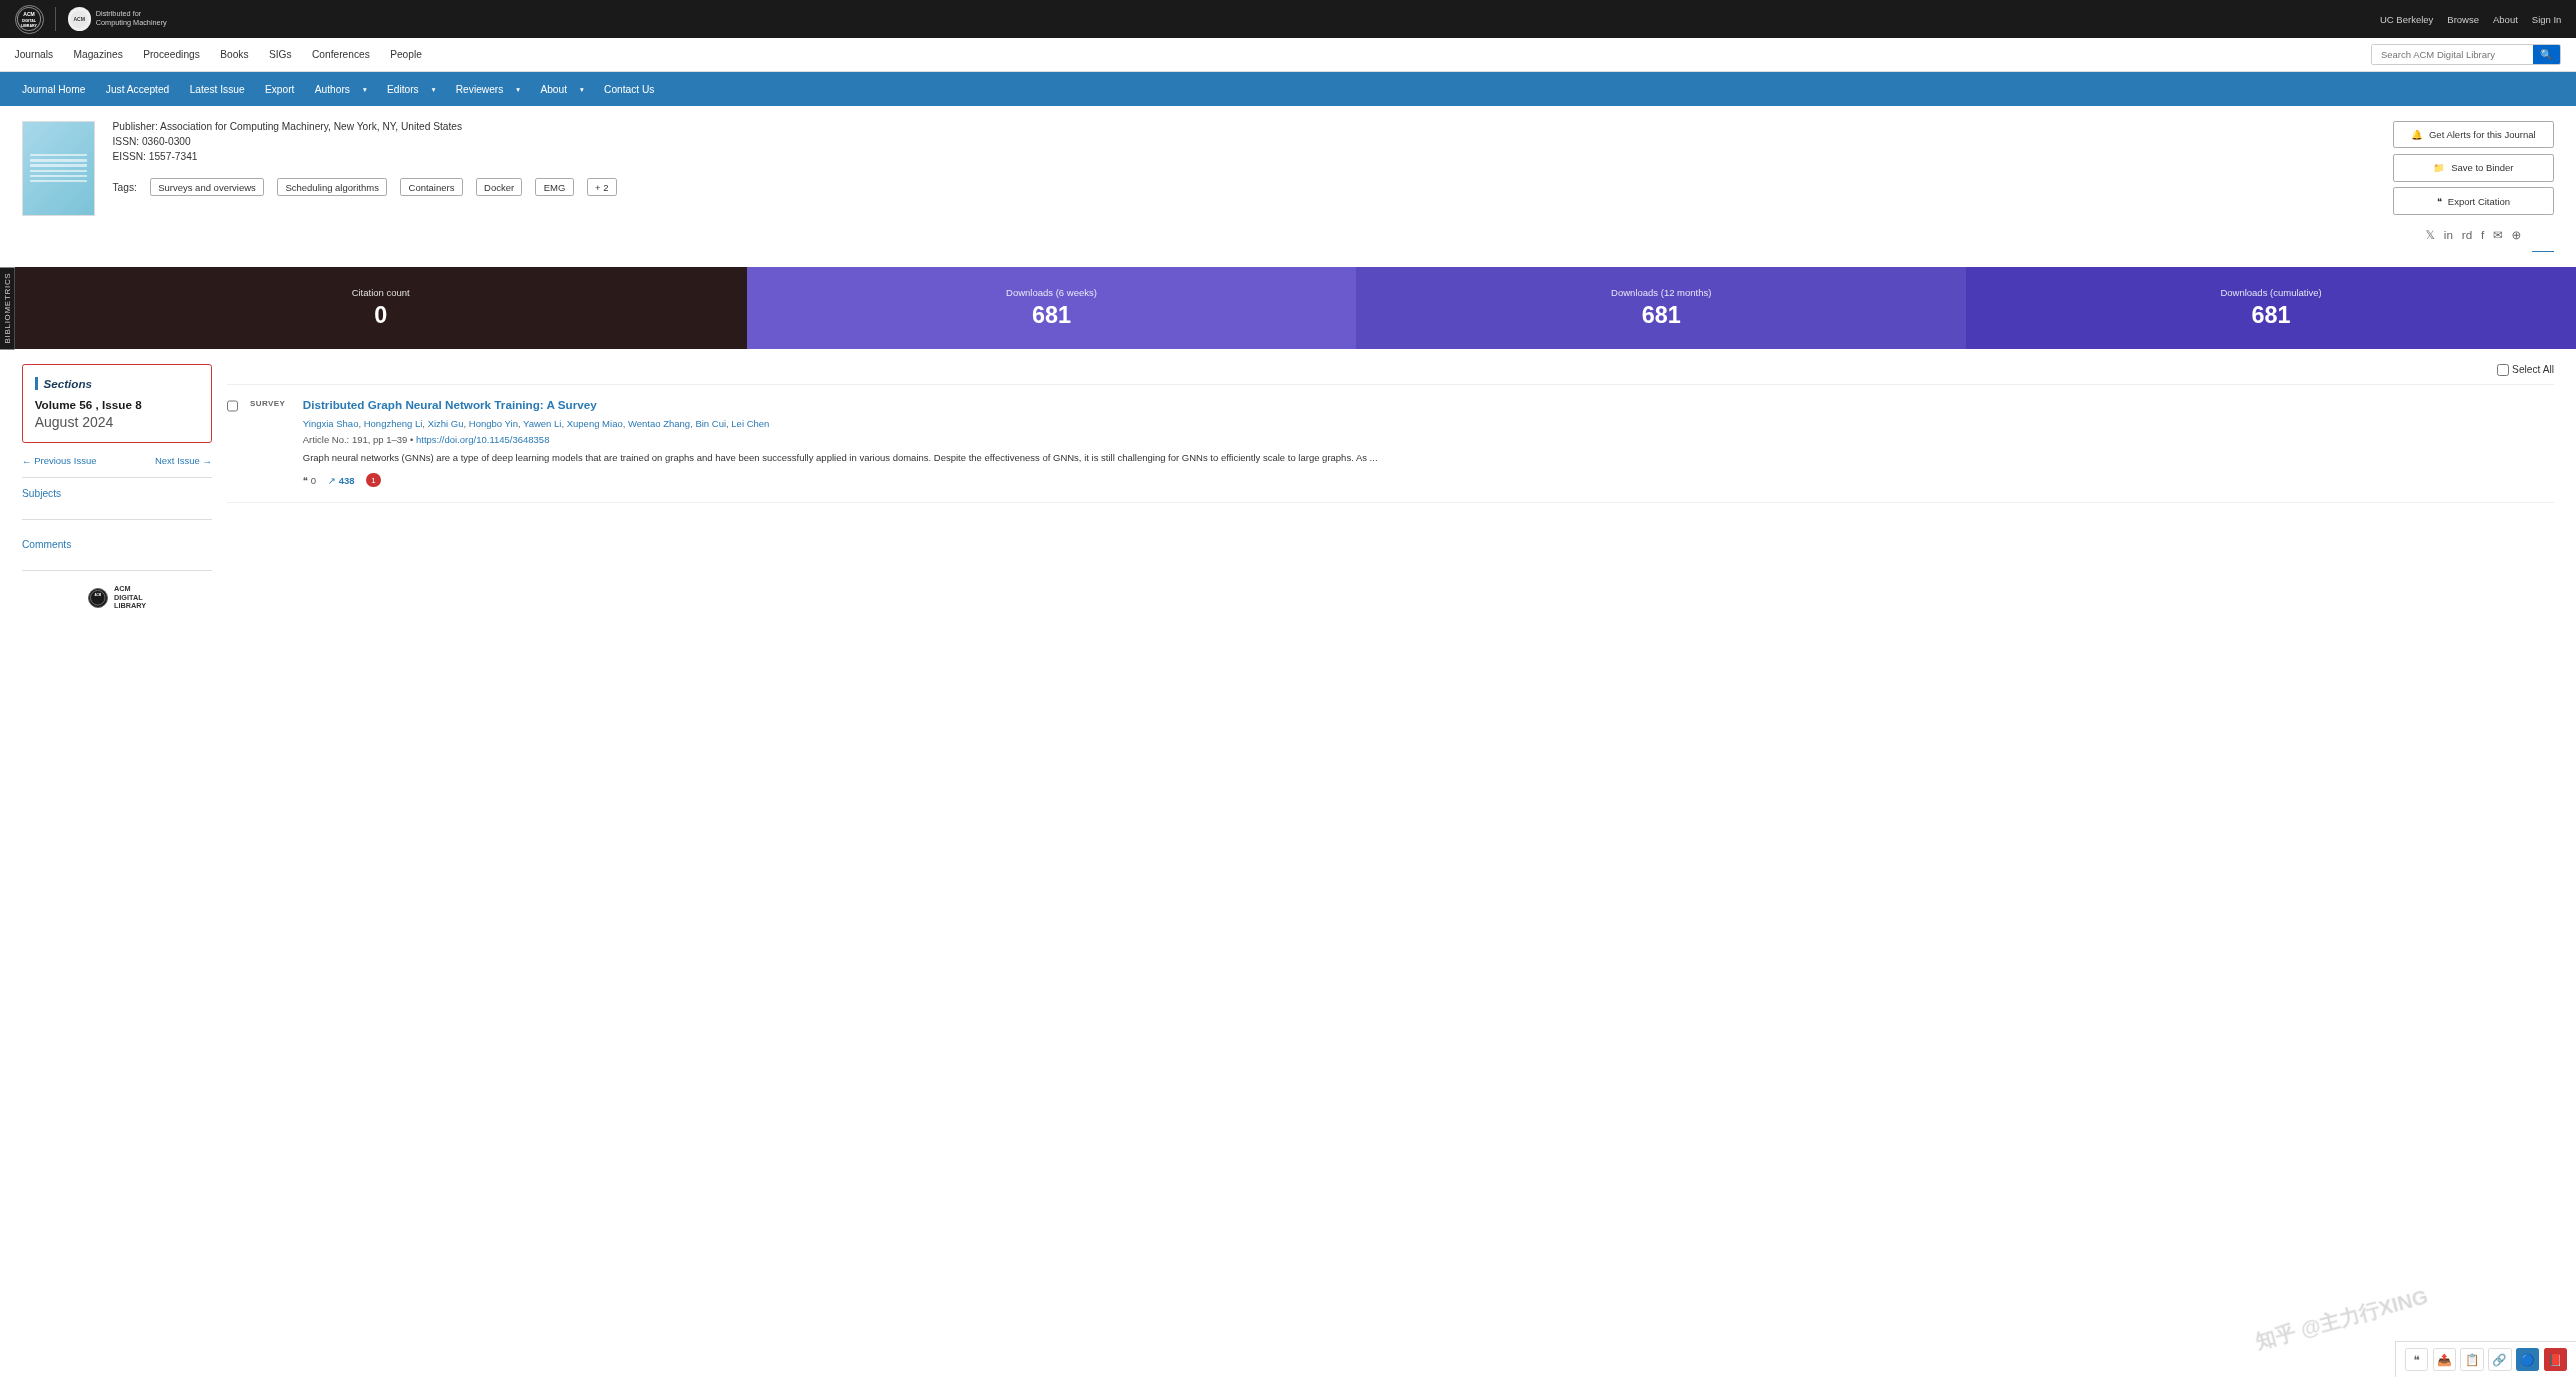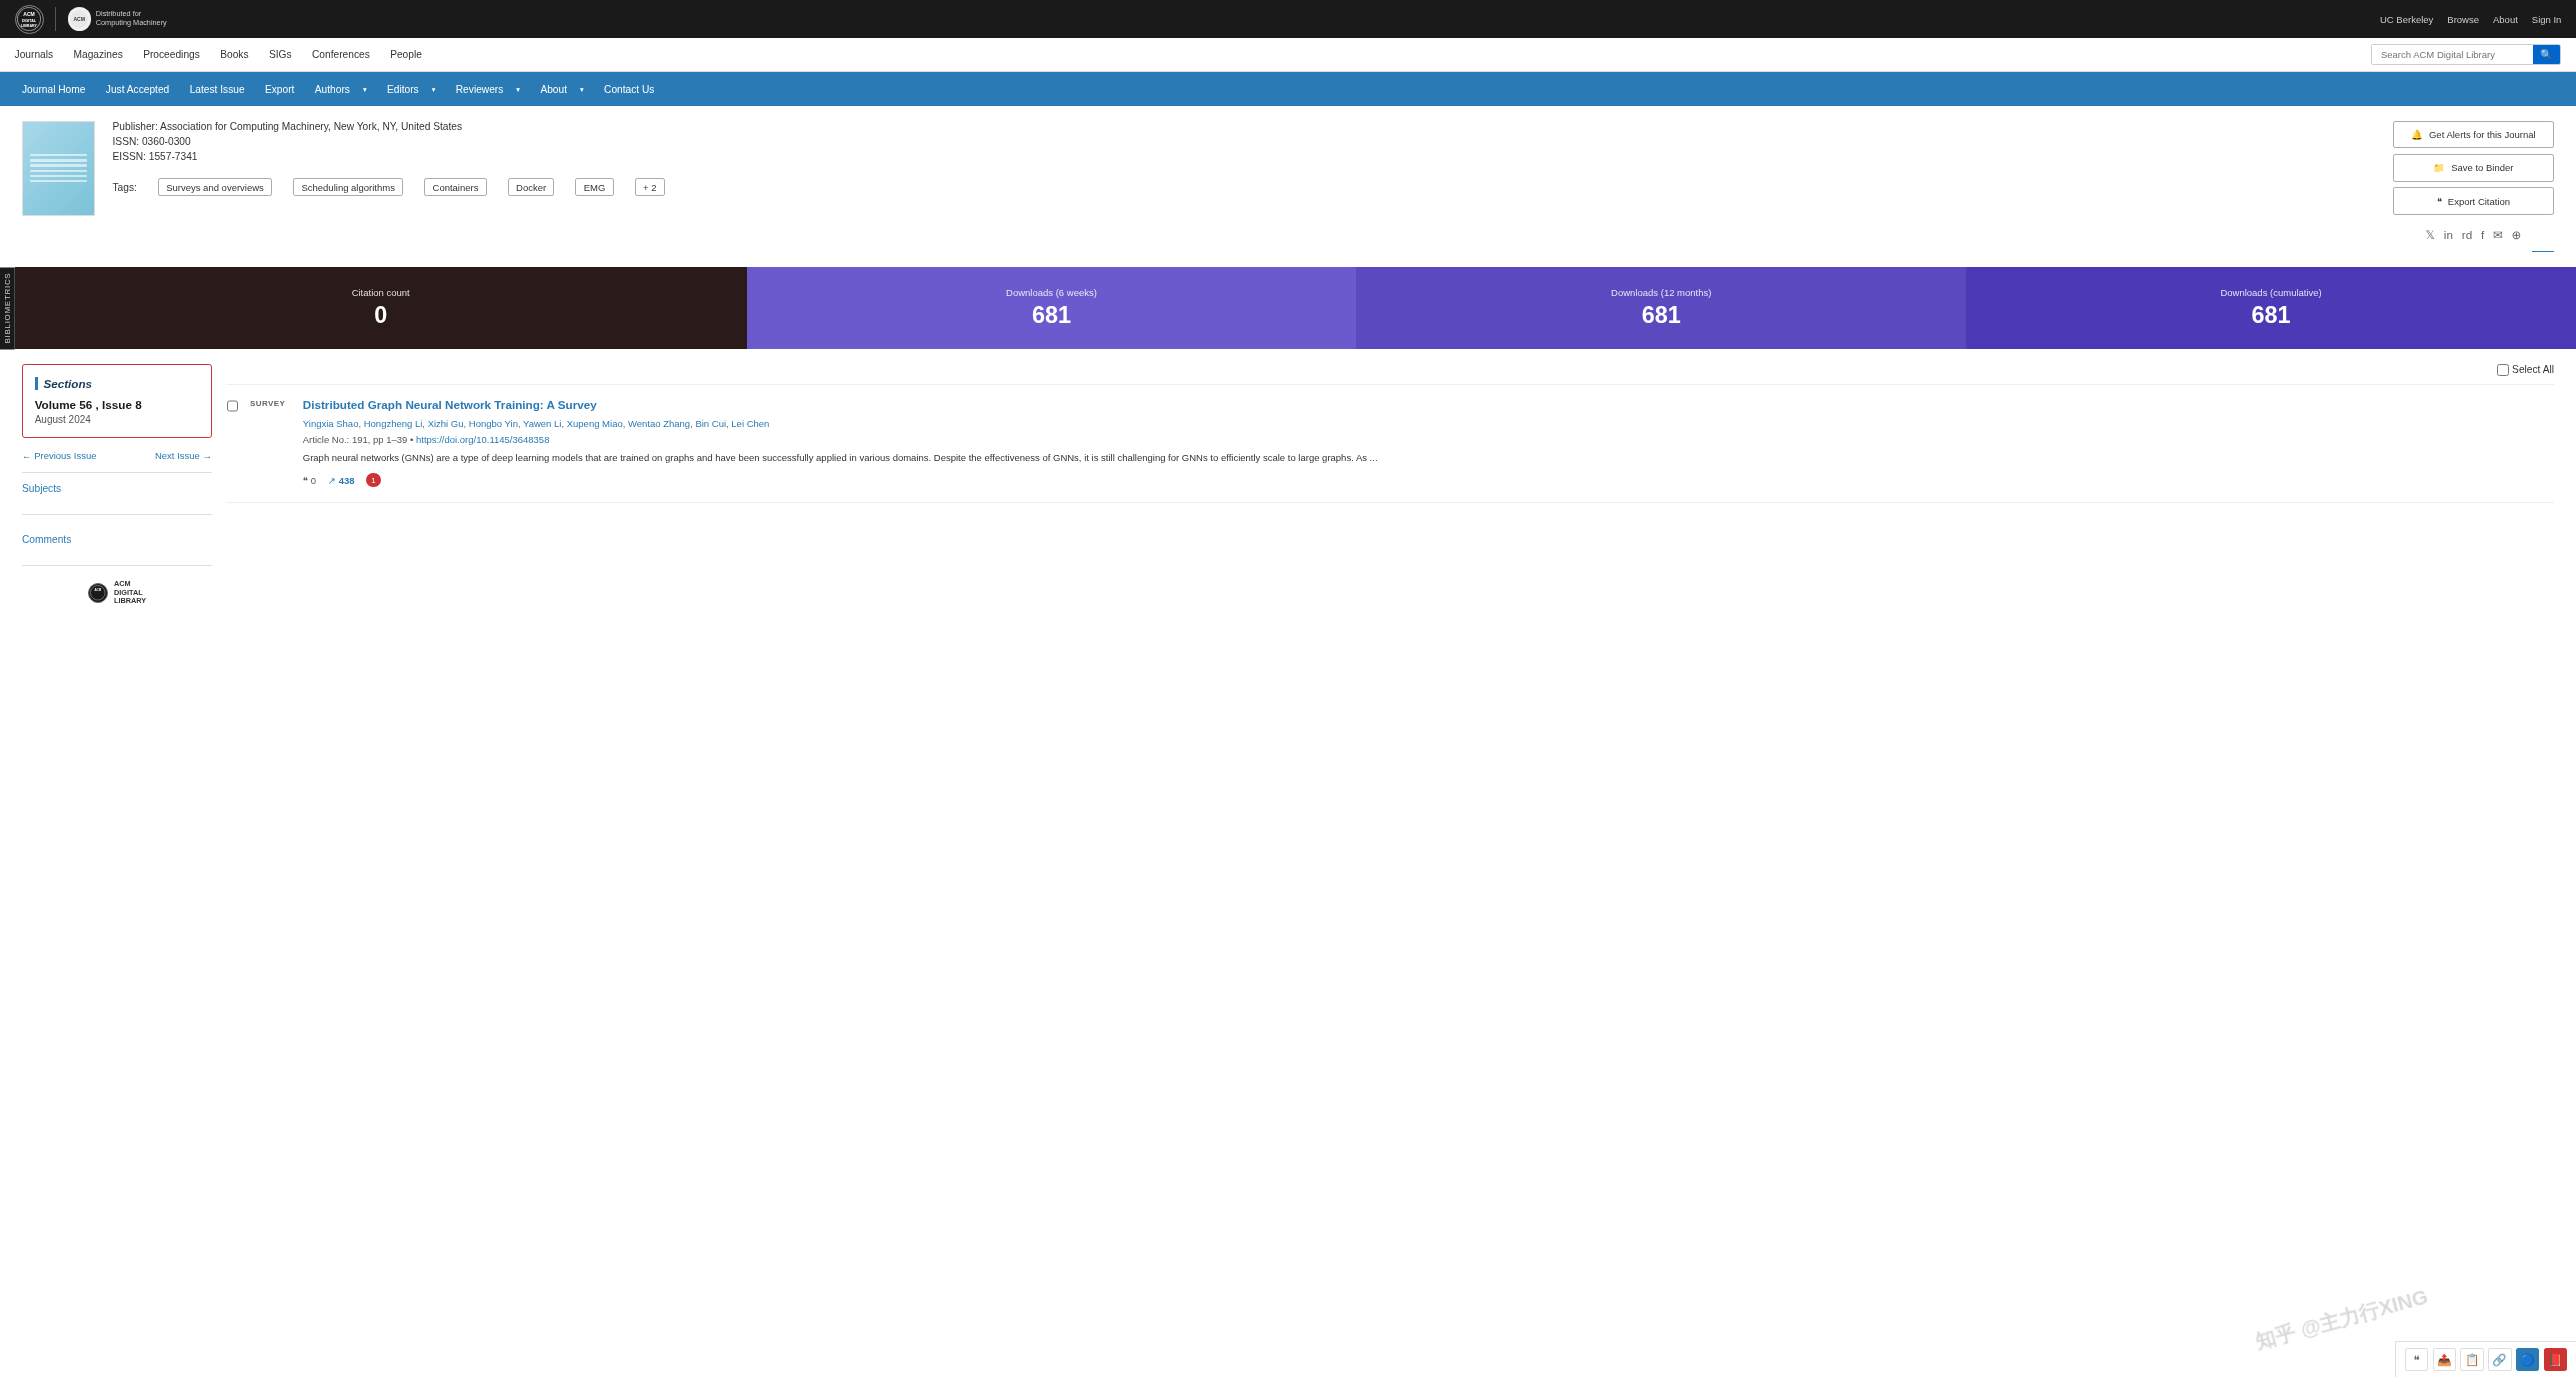--- a/index.html
+++ b/index.html
@@ -172,21 +172,21 @@
       font-weight: normal;
       color: #333;
     }
     .journal-info .value {
       color: #333;
     }
     .tags-container {
       display: flex;
       align-items: center;
       flex-wrap: wrap;
-      gap: 21px;
+      gap: 13px;
       margin-top: 16px;
     }
     .tag {
       border: 0.7px solid #aaa;
       border-radius: 2.2px;
       padding: 2.2px 7.3px;
       font-size: 9.5px;
       color: #333;
       cursor: pointer;
     }
@@ -306,21 +306,21 @@
       background: #2a7ab5;
       display: inline-block;
     }
     .issue-title {
       font-size: 11.7px;
       font-weight: bold;
       color: #1a1a1a;
       margin-bottom: 2.9px;
     }
     .issue-date {
-      font-size: 10px;
+      font-size: 14px;
       color: #555;
     }
     .nav-links {
       display: flex;
       justify-content: space-between;
       margin-bottom: 11.7px;
     }
     .nav-link {
       color: #2a7ab5;
       text-decoration: none;

